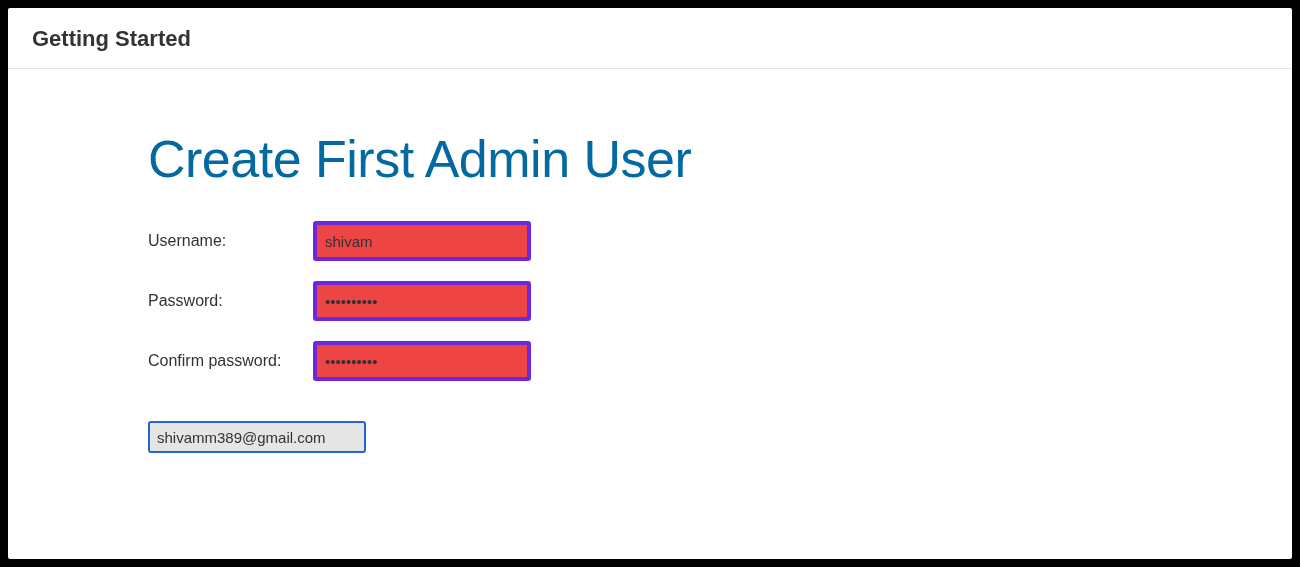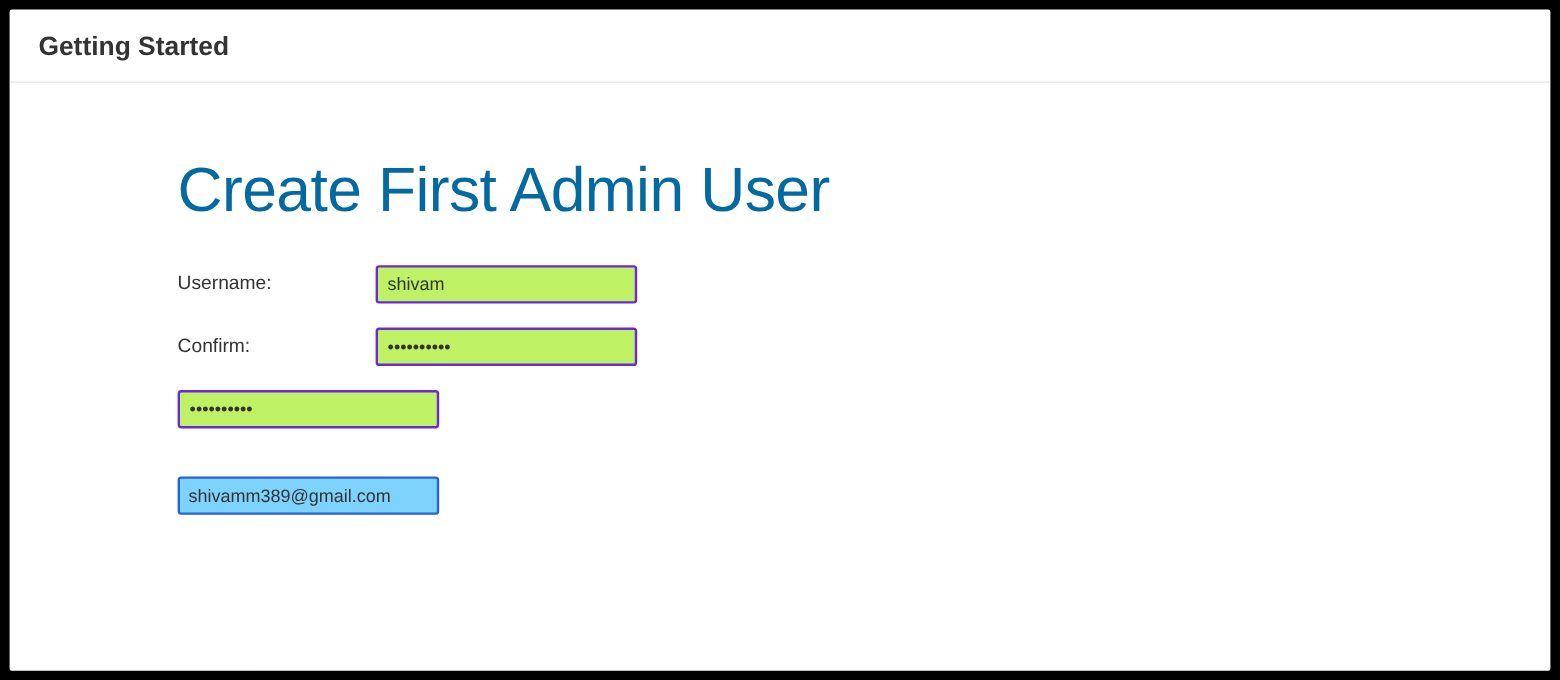--- a/index.html
+++ b/index.html
@@ -51,31 +51,31 @@
     }
     .form-label {
       font-size: 16px;
       color: #333;
       width: 165px;
       flex-shrink: 0;
     }
     .form-input {
       width: 218px;
       height: 32px;
-      padding: 4px 8px;
+      padding: 16px 8px;
       font-size: 15px;
       color: #333;
-      border: 2px solid #6d28d9;
+      border: 4px solid #6d28d9;
       border-radius: 3px;
-      background: #bef264;
+      background: #ef4444;
       font-family: inherit;
     }
     .form-input.focused {
       border: 2px solid #2563d6;
-      background: #7dd3fc;
+      background: #e5e5e5;
       padding: 3px 7px;
     }
   </style>
 </head>
 <body>
 
 <div class="window">
   <div class="header">
     <div class="header-title">Getting Started</div>
   </div>
@@ -84,25 +84,26 @@
     <h1 class="main-heading">Create First Admin User</h1>
 
     <div class="form">
 
       <div class="form-row">
         <label class="form-label">Username:</label>
         <input type="text" class="form-input" value="shivam" style="">
       </div>
 
       <div class="form-row">
-        <label class="form-label">Confirm:</label>
+        <label class="form-label">Password:</label>
         <input type="password" class="form-input" value="••••••••••" style="">
       </div>
 
       <div class="form-row">
+        <label class="form-label">Confirm password:</label>
         <input type="password" class="form-input" value="••••••••••" style="">
       </div>
 
       <div class="form-row">
       </div>
 
       <div class="form-row">
         <input type="text" class="form-input focused" value="shivamm389@gmail.com" style="">
       </div>
 

